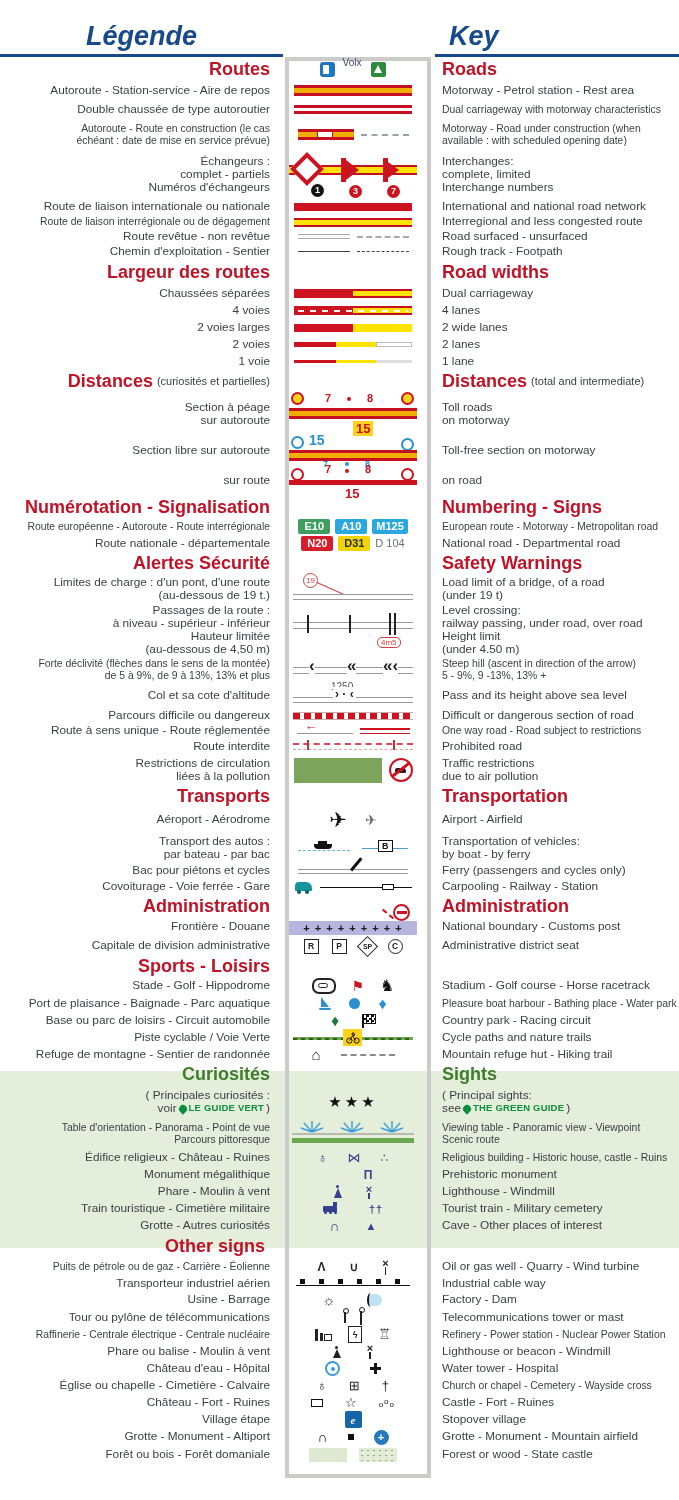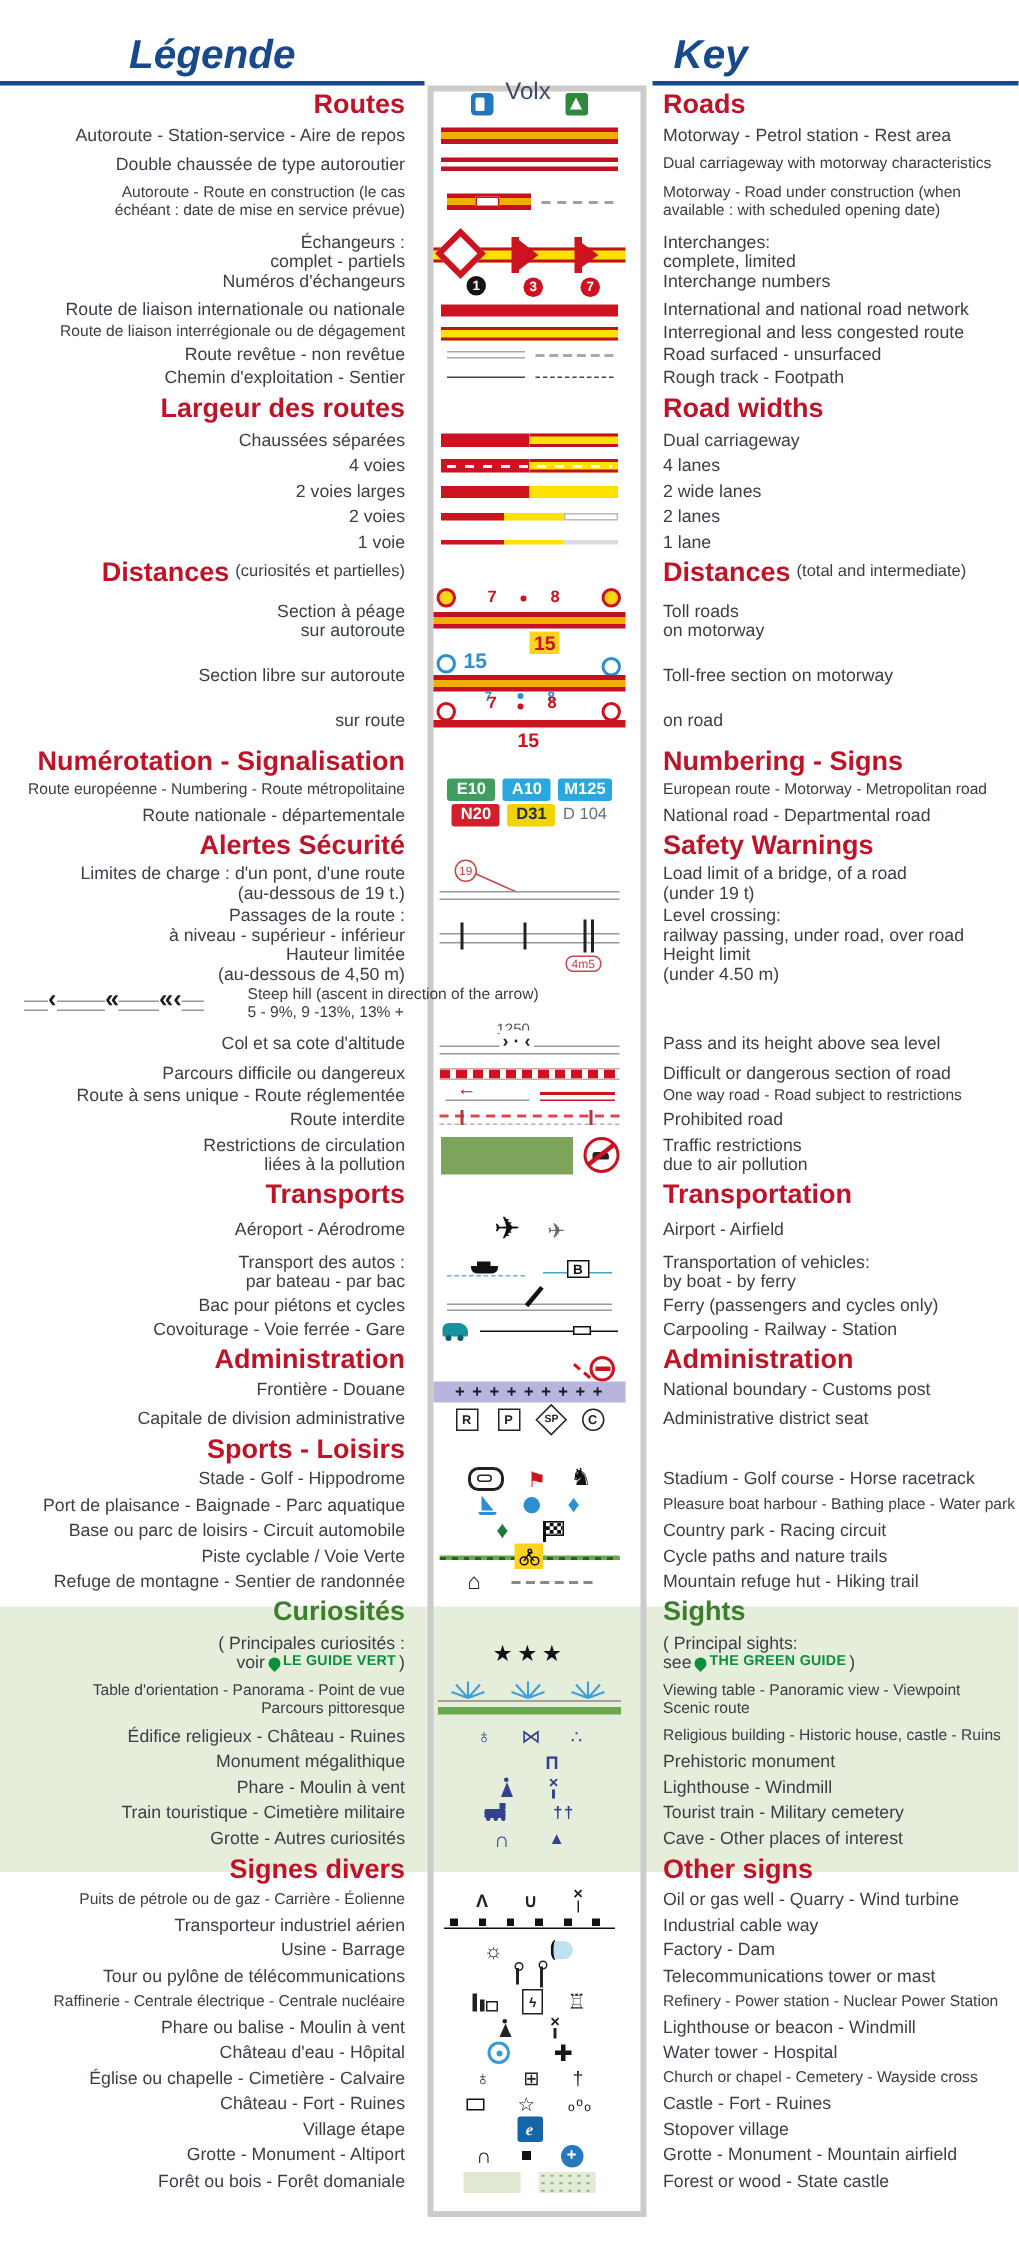--- a/index.html
+++ b/index.html
@@ -39,21 +39,21 @@
   .ddot{position:absolute;width:4px;height:4px;border-radius:50%;background:#cd1220}
   .bdg{min-width:24px;padding:1px 4px;font-weight:bold;font-size:11px;color:#fff;text-align:center;border-radius:2px;line-height:1.2}
   .sqb{width:13px;height:13px;border:1.6px solid #222;font-size:8.5px;font-weight:bold;display:flex;align-items:center;justify-content:center;color:#222;background:#fff;box-sizing:content-box}
   .cirb{width:13px;height:13px;border:1.6px solid #222;border-radius:50%;font-size:8.5px;font-weight:bold;display:flex;align-items:center;justify-content:center;color:#222;background:#fff}
   .diab{width:13px;height:13px;border:1.6px solid #222;transform:rotate(45deg);display:flex;align-items:center;justify-content:center;background:#fff}
   .diab>span{transform:rotate(-45deg);font-size:7px;font-weight:bold;color:#222}
   .ic-petrol{width:15px;height:15px;background:#2176c0;border-radius:3px;position:relative;display:inline-block}
   .ic-petrol::after{content:"";position:absolute;left:3px;top:3px;width:6px;height:9px;background:#fff;border-radius:1px}
   .ic-rest{width:15px;height:15px;background:#2e8b3d;border-radius:2px;position:relative;display:inline-block}
   .ic-rest::after{content:"";position:absolute;left:3px;top:3px;border-left:4px solid transparent;border-right:4px solid transparent;border-bottom:8px solid #fff}
-  .iclabel{font-size:16px;color:#3a4a66;margin:0 3px 14px 1px}
+  .iclabel{font-size:10px;color:#3a4a66;margin:0 3px 14px 1px}
   .navy{color:#33418f}
   .pin{display:inline-block;width:8px;height:8px;background:#0a8f3c;border-radius:50% 50% 50% 0;transform:rotate(-45deg);margin:0 2px}
   .gv{color:#0a8f3c;font-weight:bold;font-size:9.5px;letter-spacing:.2px}
   .car{position:relative;width:17px;height:9px;background:#17939e;border-radius:4px 6px 1px 1px}
   .car::after{content:"";position:absolute;bottom:-3px;left:2px;width:4px;height:4px;background:#0b5f66;border-radius:50%;box-shadow:8px 0 0 #0b5f66}
   .mast{width:2px;height:11px;background:#222;position:relative}
   .mast::before{content:"";position:absolute;top:-4px;left:-1px;width:4px;height:4px;border:1px solid #222;border-radius:50%}
   .crossplus{position:relative;width:11px;height:11px}
   .crossplus::before{content:"";position:absolute;left:4px;top:0;width:3px;height:11px;background:#161616}
   .crossplus::after{content:"";position:absolute;left:0;top:4px;width:11px;height:3px;background:#161616}
@@ -279,21 +279,21 @@
       </div>
       <div class="en">on road</div>
     </div>
 
     <div class="row" style="height:22px">
       <div class="fr hfr">Numérotation - Signalisation</div>
       <div class="sym"></div>
       <div class="en hen">Numbering - Signs</div>
     </div>
     <div class="row" style="height:17px">
-      <div class="fr sm">Route européenne - Numbering - Route métropolitaine</div>
+      <div class="fr sm">Route européenne - Autoroute - Route interrégionale</div>
       <div class="sym" style="gap:5px">
         <span class="bdg" style="background:#3f9e5f">E10</span>
         <span class="bdg" style="background:#2aa7dc">A10</span>
         <span class="bdg" style="background:#2aa7dc">M125</span>
       </div>
       <div class="en sm">European route - Motorway - Metropolitan road</div>
     </div>
     <div class="row" style="height:17px">
       <div class="fr">Route nationale - départementale</div>
       <div class="sym" style="gap:5px">
@@ -338,20 +338,22 @@
           <span style="position:absolute;left:101px;top:8px;width:1.6px;height:22px;background:#222"></span>
           <span style="position:absolute;left:84px;top:32px;border:1.2px solid #c44;border-radius:5px;color:#c44;font-size:8px;padding:0 3px;background:#fff">4m5</span>
         </span>
       </div>
       <div class="en">Level crossing:
 railway passing, under road, over road
 Height limit
 (under 4.50 m)</div>
     </div>
     <div class="row" style="height:28px">
+      <div class="fr sm">Forte déclivité (flèches dans le sens de la montée)
+de 5 à 9%, de 9 à 13%, 13% et plus</div>
       <div class="sym">
         <span style="position:relative;width:120px;height:22px">
           <span class="grayln" style="position:absolute;left:0;top:8px;width:120px"></span>
           <span class="grayln" style="position:absolute;left:0;top:14px;width:120px"></span>
           <span style="position:absolute;left:16px;top:-3px;font-size:17px;font-weight:bold;color:#222;background:#fff;line-height:20px">‹</span>
           <span style="position:absolute;left:54px;top:-3px;font-size:17px;font-weight:bold;color:#222;background:#fff;line-height:20px">«</span>
           <span style="position:absolute;left:90px;top:-3px;font-size:17px;font-weight:bold;color:#222;background:#fff;line-height:20px">«‹</span>
         </span>
       </div>
       <div class="en sm">Steep hill (ascent in direction of the arrow)
@@ -645,21 +647,20 @@
     <div class="row" style="height:17px">
       <div class="fr">Grotte - Autres curiosités</div>
       <div class="sym" style="gap:26px">
         <span class="navy" style="font-size:14px;font-weight:bold;line-height:12px">∩</span>
         <span class="navy" style="font-size:11px;line-height:12px">▲</span>
       </div>
       <div class="en">Cave - Other places of interest</div>
     </div>
 
     <div class="row" style="height:24px">
-      <div class="fr hfr">Signes divers</div>
       <div class="sym"></div>
       <div class="en hen">Other signs</div>
     </div>
     <div class="row" style="height:18px">
       <div class="fr sm">Puits de pétrole ou de gaz - Carrière - Éolienne</div>
       <div class="sym" style="gap:24px">
         <span style="font-size:12px;font-weight:bold;color:#222;line-height:13px">Λ</span>
         <span style="font-size:12px;font-weight:bold;color:#222;line-height:13px">∪</span>
         <span style="display:flex;flex-direction:column;align-items:center;color:#222">
             <span style="font-size:11px;font-weight:bold;line-height:7px">×</span>

